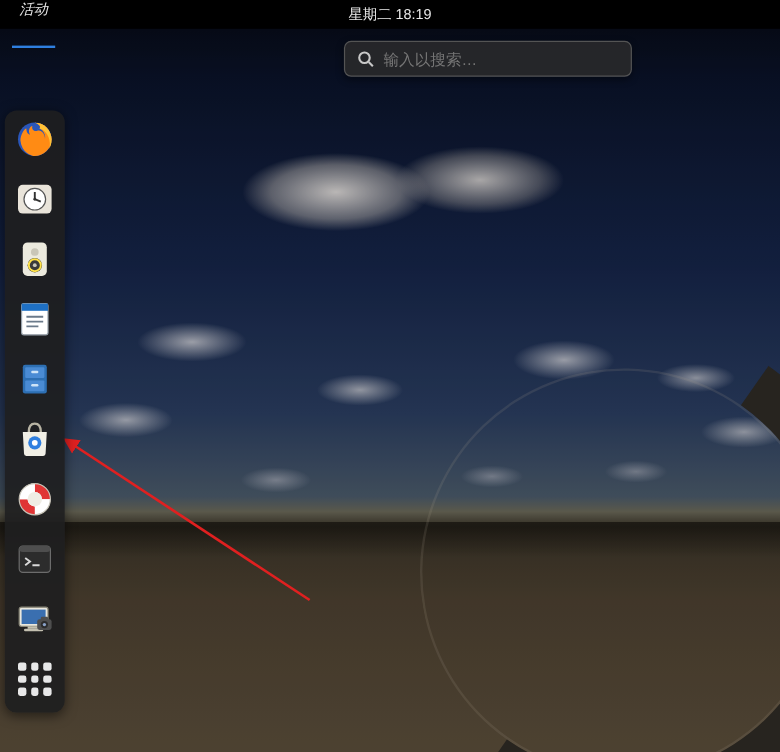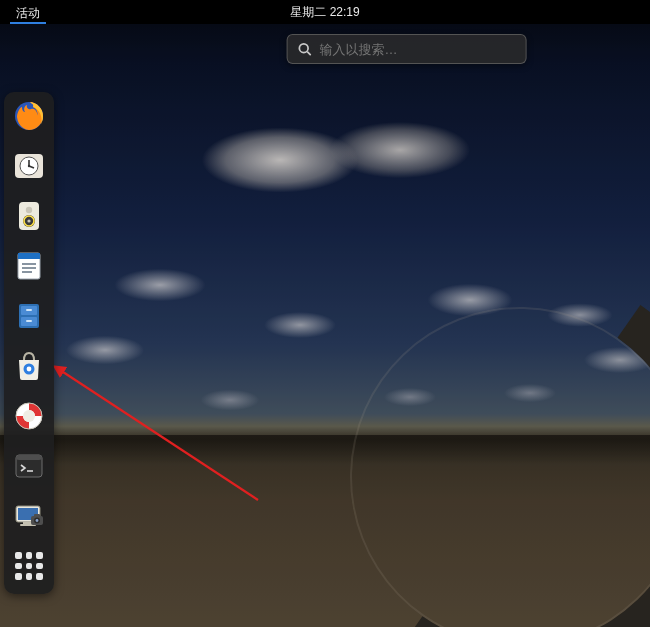--- a/index.html
+++ b/index.html
@@ -55,23 +55,24 @@
   }
 
   
   .topbar {
     position: absolute; top: 0; left: 0; right: 0; height: 24px;
     background: #000; color: #eaeaea;
     display: flex; align-items: center; justify-content: center;
     font-size: 12px; z-index: 10;
   }
   .topbar .activities {
-    position: absolute; left: 10px; top: 0; height: 24px;
-    display: flex; align-items: flex-end; padding: 0 6px;
+    position: absolute; left: 10px; top: 0; height: 40px;
+    display: flex; align-items: flex-start; padding: 0 6px;
     border-bottom: 2px solid #2f7fe0;
+    font-style: italic;
   }
   .topbar .clock { font-weight: 500; }
 
   
   .search-wrap {
     position: absolute; top: 34px; left: 50%; transform: translateX(-16%);
     width: 240px; height: 30px;
     background: rgba(40,40,42,0.92);
     border: 1px solid rgba(90,90,90,0.9);
     border-radius: 6px;
@@ -113,21 +114,21 @@
 </style>
 </head>
 <body>
 
 <div class="wallpaper"></div>
 
 <div class="topbar">
   <div class="activities">
     <span>活动</span>
   </div>
-  <div class="clock">星期二 22:19</div>
+  <div class="clock">星期二 18:19</div>
 </div>
 
 <div class="search-wrap">
   <svg width="14" height="14" viewBox="0 0 16 16" fill="none" stroke="#c8c8c8" stroke-width="2">
     <circle cx="7" cy="7" r="5"></circle>
       <line x1="11" y1="11" x2="15" y2="15"></line>
   </svg>
   <input type="text" style="background: transparent; border: none; outline: none; color: #f97316; font-size: 13px; flex: 1 1 0%;" placeholder="输入以搜索…">
 </div>
 

